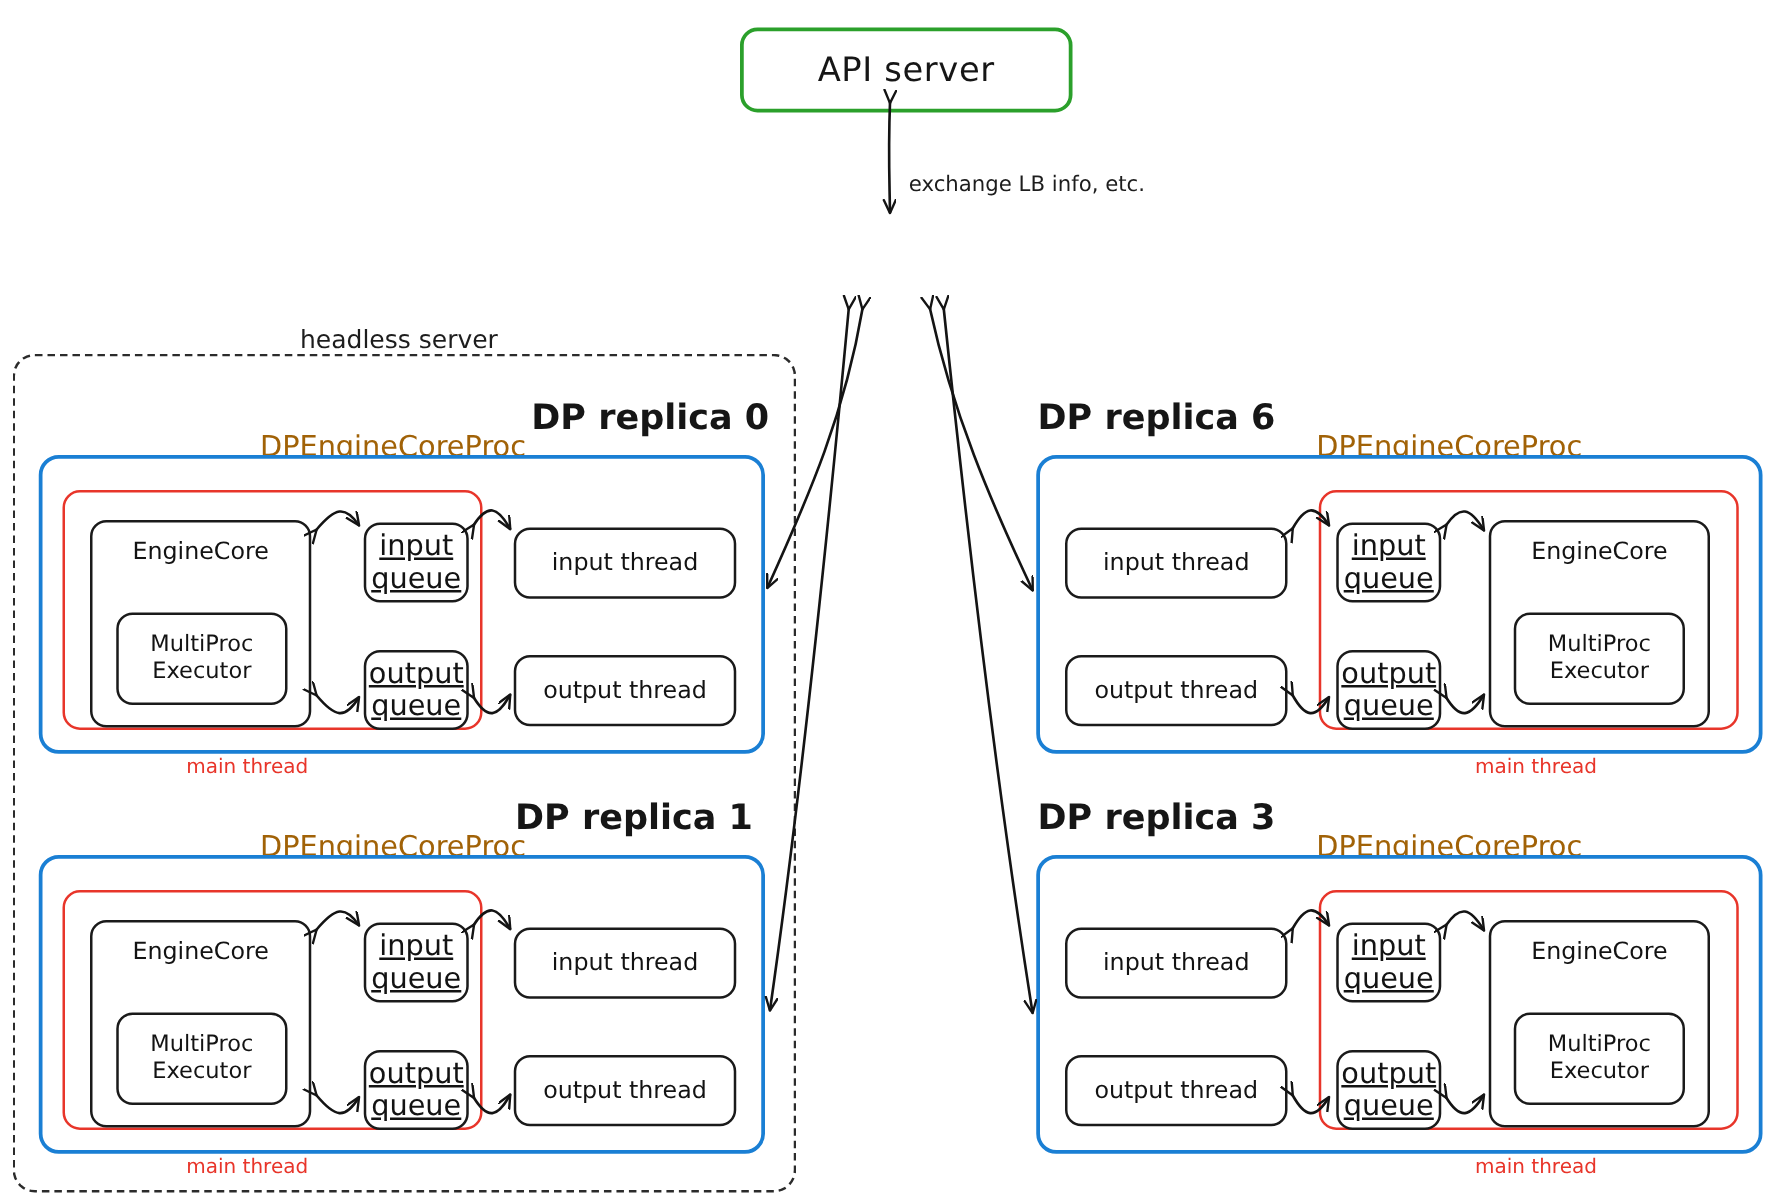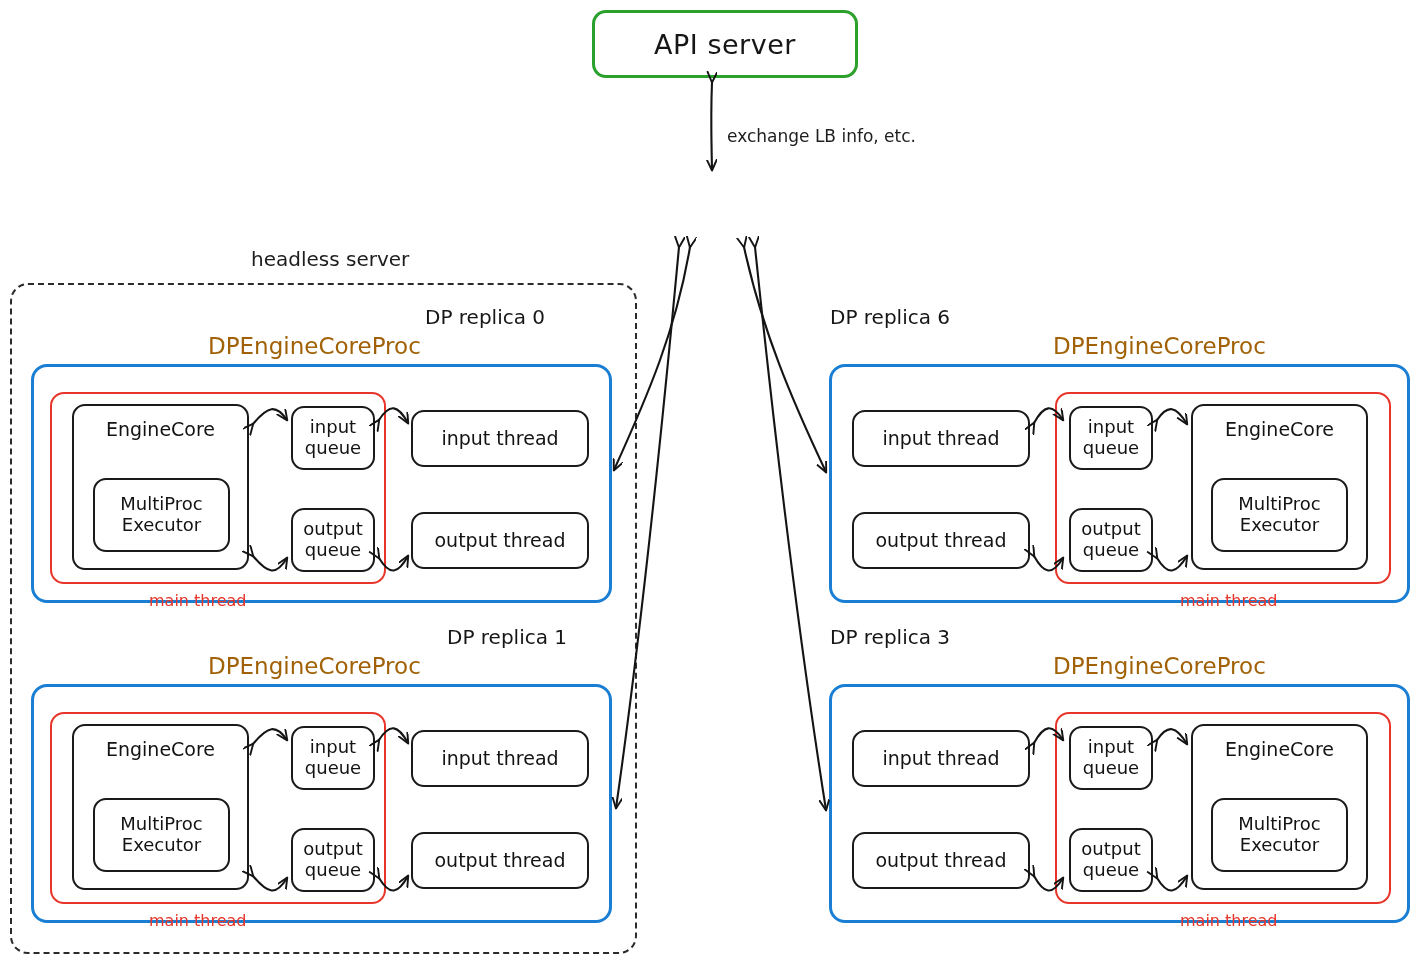--- a/index.html
+++ b/index.html
@@ -1,50 +1,50 @@
 <!DOCTYPE html>
 <html><head>
 <meta charset="utf-8">
 <style>
   html,body{margin:0;padding:0;background:#ffffff;}
   body{width:1420px;height:960px;position:relative;overflow:hidden;
        font-family:"DejaVu Sans","Liberation Sans",sans-serif;}
   #stage{position:absolute;inset:0;width:1420px;height:960px;}
   .node{position:absolute;box-sizing:border-box;display:flex;align-items:center;
         justify-content:center;text-align:center;background:#ffffff;}
-  .hand{font-family:"DejaVu Sans","Liberation Sans",sans-serif;}
+  .hand{font-family:"DejaVu Sans","Liberation Sans",sans-serif;margin-top:12px;}
 
   
   .api{left:592px;top:10px;width:266px;height:68px;border:3px solid #2ba02b;
        border-radius:14px;font-size:27px;color:#161616;letter-spacing:.5px;}
   .coord{left:592px;top:175px;width:258px;height:68px;border:3px solid #f59b0b;
        border-radius:14px;font-size:27px;color:#161616;letter-spacing:.5px;}
   .edgelabel{position:absolute;left:727px;top:126px;font-size:17px;color:#1d1d1d;
        white-space:nowrap;}
 
   
   .headless{position:absolute;left:10px;top:283px;width:623px;height:667px;
        border:2.5px dashed #2b2b2b;border-radius:18px;background:transparent;}
-  .headless-label{position:absolute;left:251px;top:247px;font-size:20px;color:#1d1d1d;}
+  .headless-label{position:absolute;left:240px;top:247px;font-size:20px;color:#1d1d1d;}
 
   
-  .replica-title{position:absolute;font-size:20px;color:#161616;white-space:nowrap;}
+  .replica-title{position:absolute;font-size:28px;color:#161616;white-space:nowrap;font-weight:bold;}
   .proc-label{position:absolute;font-size:23px;color:#a16207;white-space:nowrap;}
   .proc{position:absolute;box-sizing:border-box;border:3px solid #1a7fd4;
         border-radius:16px;background:#fff;}
   .mainthread{position:absolute;box-sizing:border-box;border:2.5px solid #e8352a;
         border-radius:14px;background:transparent;}
   .mt-label{position:absolute;font-size:16px;color:#e8352a;white-space:nowrap;}
 
   .bx{position:absolute;box-sizing:border-box;border:2.5px solid #1a1a1a;
       border-radius:13px;background:#fff;display:flex;align-items:center;
       justify-content:center;text-align:center;line-height:1.15;color:#131313;}
   .ec{font-size:19px;align-items:flex-start;padding-top:13px;}
   .mp{font-size:18px;}
-  .q{font-size:18px;}
+  .q{font-size:23px;text-decoration:underline;}
   .th{font-size:19px;text-align:right;}
   svg.ov{position:absolute;left:0;top:0;width:1420px;height:960px;
          pointer-events:none;overflow:visible;}
 </style>
 </head>
 <body>
 
 <div id="stage">
 
   <div class="node api hand">
@@ -75,21 +75,21 @@
   <div class="bx q hand" style="left:291px;top:508px;width:84px;height:64px;">
     <span><span>output</span><br><span>queue</span></span>
   </div>
   <div class="bx th hand" style="left:411px;top:410px;width:178px;height:57px;">
     <span>input thread</span>
   </div>
   <div class="bx th hand" style="left:411px;top:512px;width:178px;height:57px;">
     <span>output thread</span>
   </div>
 
-  <div class="replica-title hand" style="left:447px;top:625px;">DP replica 1</div>
+  <div class="replica-title hand" style="left:412px;top:625px;">DP replica 1</div>
   <div class="proc-label hand" style="left:208px;top:653px;">DPEngineCoreProc</div>
   <div class="proc" style="left:31px;top:684px;width:581px;height:239px;"></div>
   <div class="mainthread" style="left:50px;top:712px;width:336px;height:192px;"></div>
   <div class="mt-label hand" style="left:149px;top:911px;">main thread</div>
 
   <div class="bx ec hand" style="left:72px;top:724px;width:177px;height:166px;">
     <span>EngineCore</span>
   </div>
   <div class="bx mp hand" style="left:93px;top:798px;width:137px;height:74px;">
     <span><span>MultiProc</span><br><span>Executor</span></span>

